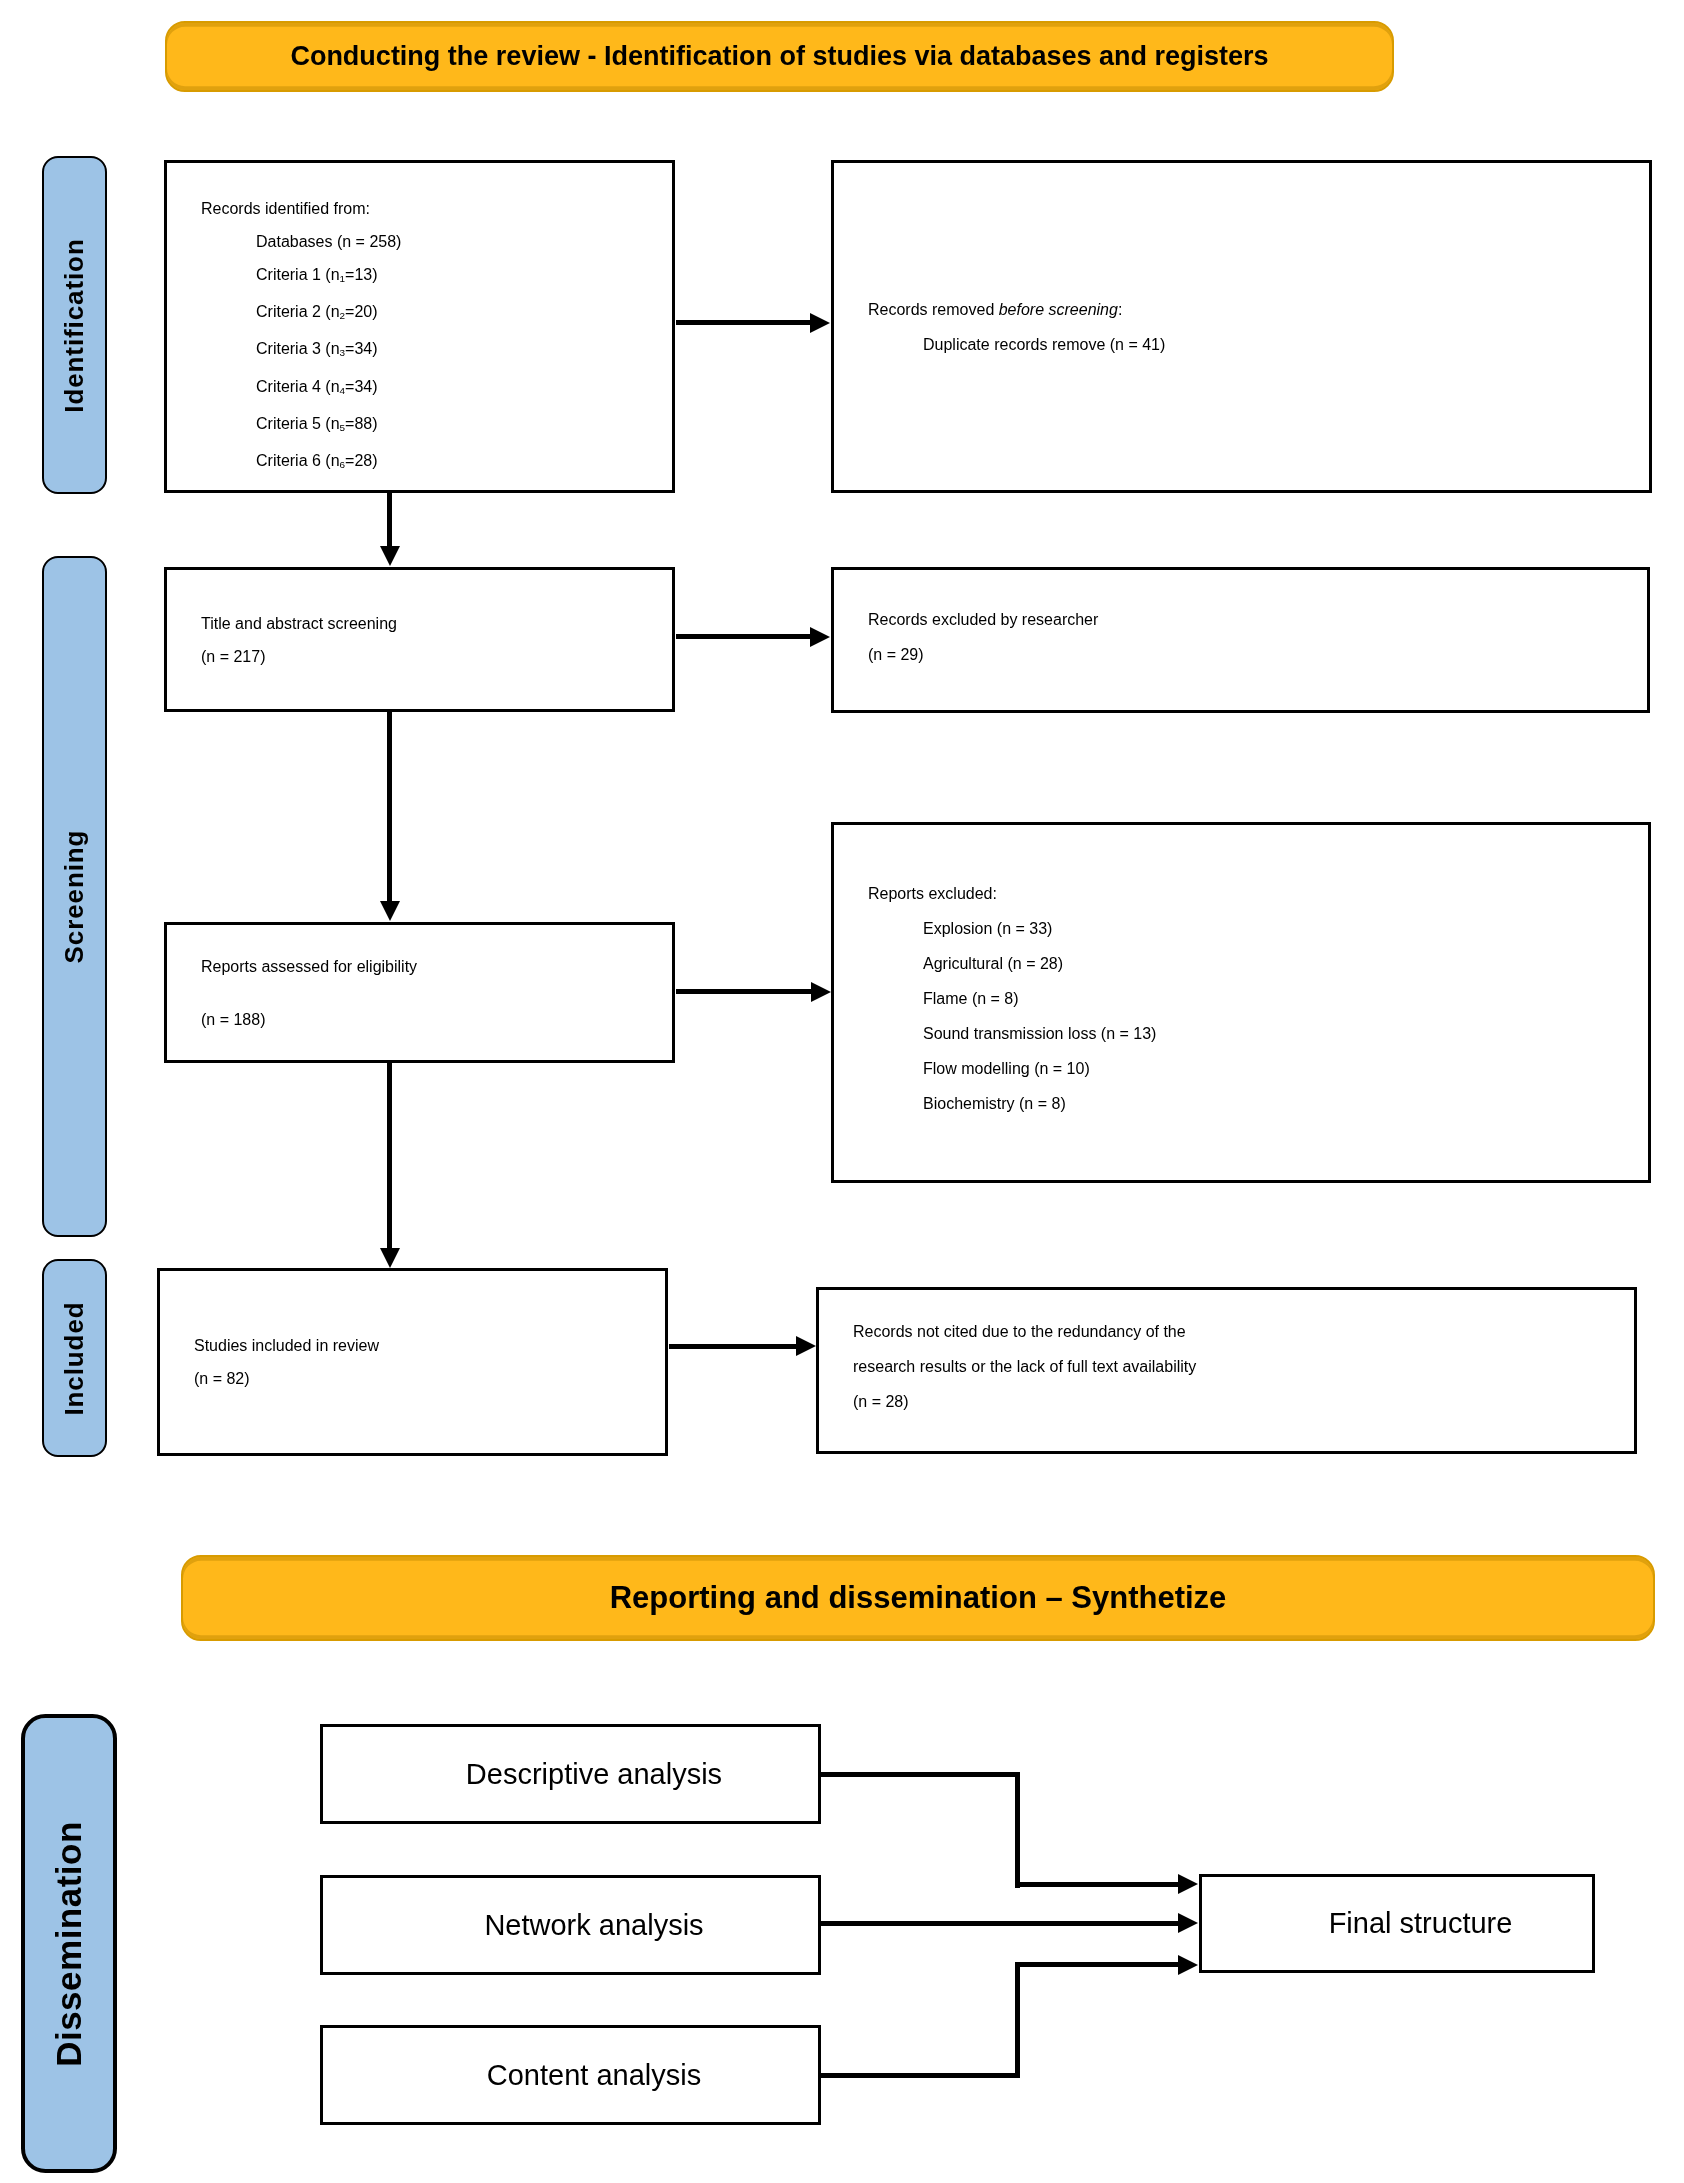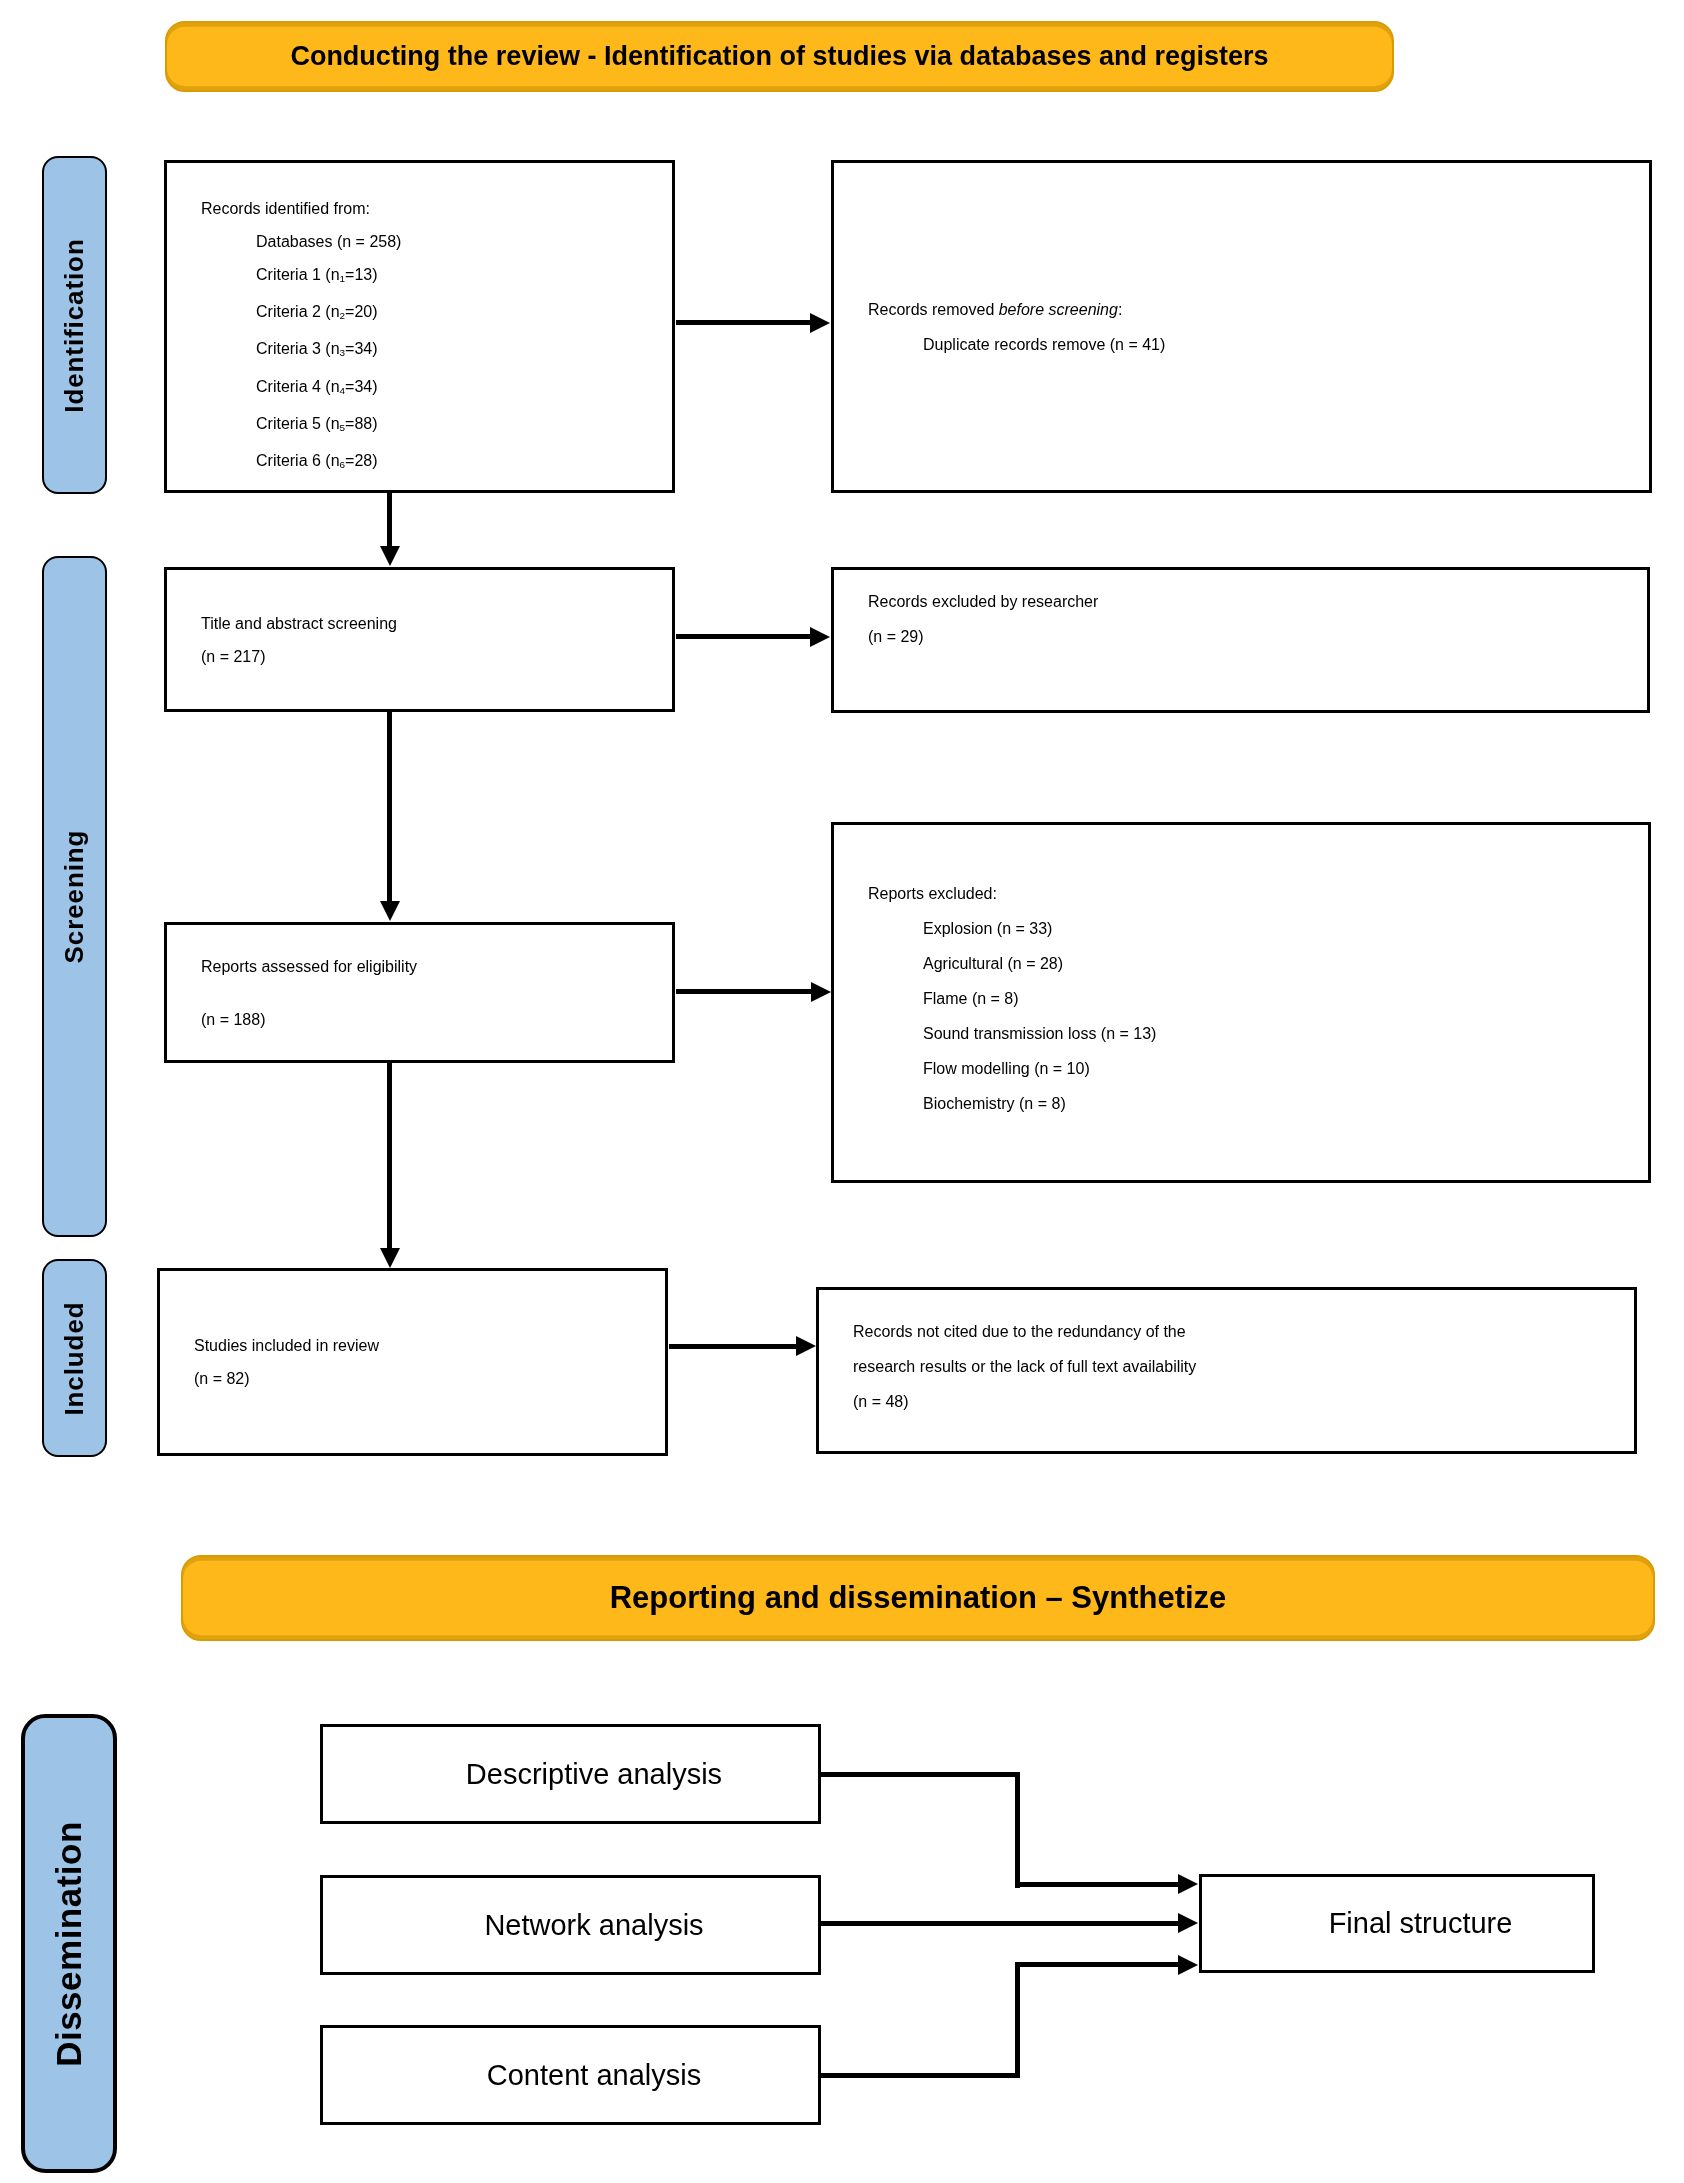--- a/index.html
+++ b/index.html
@@ -33,21 +33,21 @@
     font-size:16px;line-height:33px;
   }
   .pad{padding-left:34px;padding-right:14px;}
   .vcenter{display:flex;flex-direction:column;justify-content:center;}
   .indent{padding-left:55px;}
   sub{font-size:0.62em;vertical-align:-0.22em;}
   .it{font-style:italic;}
   #box-identified{left:164px;top:160px;width:511px;height:333px;padding-top:29px;}
   #box-removed{left:831px;top:160px;width:821px;height:333px;line-height:35px;}
   #box-title-screening{left:164px;top:567px;width:511px;height:145px;}
-  #box-excluded-researcher{left:831px;top:567px;width:819px;height:146px;padding-top:14px;line-height:35px;}
+  #box-excluded-researcher{left:831px;top:567px;width:819px;height:146px;padding-top:32px;line-height:35px;}
   #box-eligibility{left:164px;top:922px;width:511px;height:141px;gap:20px;}
   #box-reports-excluded{left:831px;top:822px;width:820px;height:361px;padding-top:51px;line-height:35px;}
   #box-included{left:157px;top:1268px;width:511px;height:188px;}
   #box-not-cited{left:816px;top:1287px;width:821px;height:167px;padding-top:24.4px;line-height:35px;}
   
   .abox{
     position:absolute;background:#fff;border:3.8px solid #000;box-sizing:border-box;
     display:flex;align-items:center;justify-content:center;text-align:center;font-size:29px;padding-left:47px;
   }
   #box-descriptive{left:320px;top:1724px;width:501px;height:100px;}
@@ -125,21 +125,21 @@
   </div>
 
   <div class="fbox pad vcenter" id="box-included">
     <div>Studies included in review</div>
     <div>(n = 82)</div>
   </div>
 
   <div class="fbox pad" id="box-not-cited">
     <div>Records not cited due to the redundancy of the</div>
     <div>research results or the lack of full text availability</div>
-    <div>(n = 48)</div>
+    <div>(n = 28)</div>
   </div>
 
   <div class="hline" style="left:676px;top:320px;width:136px;"></div>
   <div class="ah-right" style="left:810px;top:313px;"></div>
 
   <div class="hline" style="left:676px;top:634px;width:136px;"></div>
   <div class="ah-right" style="left:810px;top:627px;"></div>
 
   <div class="hline" style="left:676px;top:989px;width:137px;"></div>
   <div class="ah-right" style="left:811px;top:982px;"></div>

